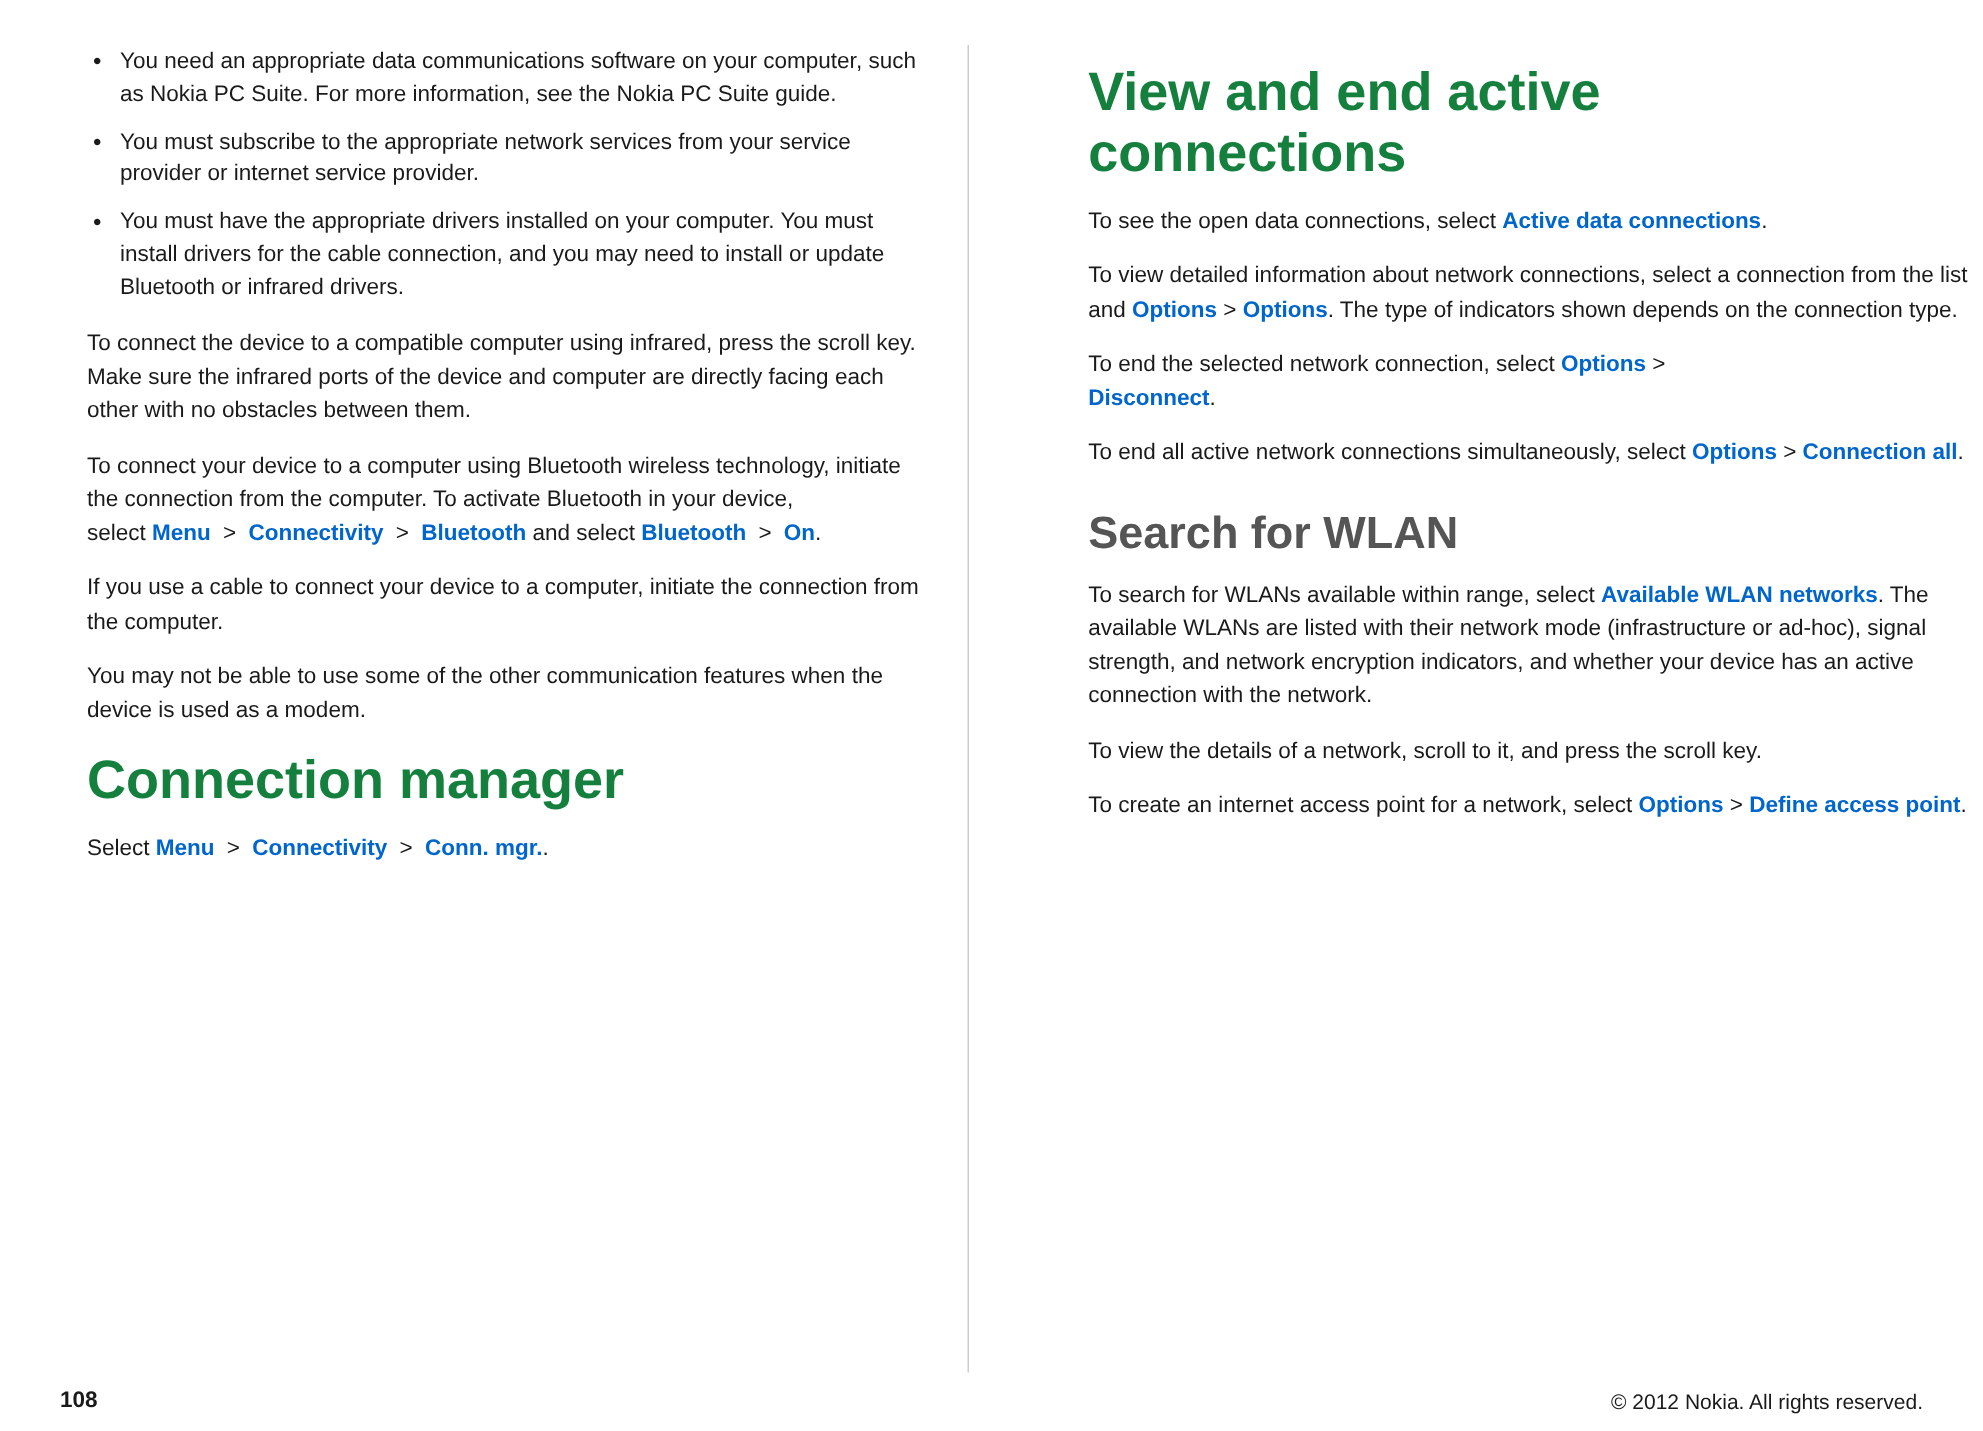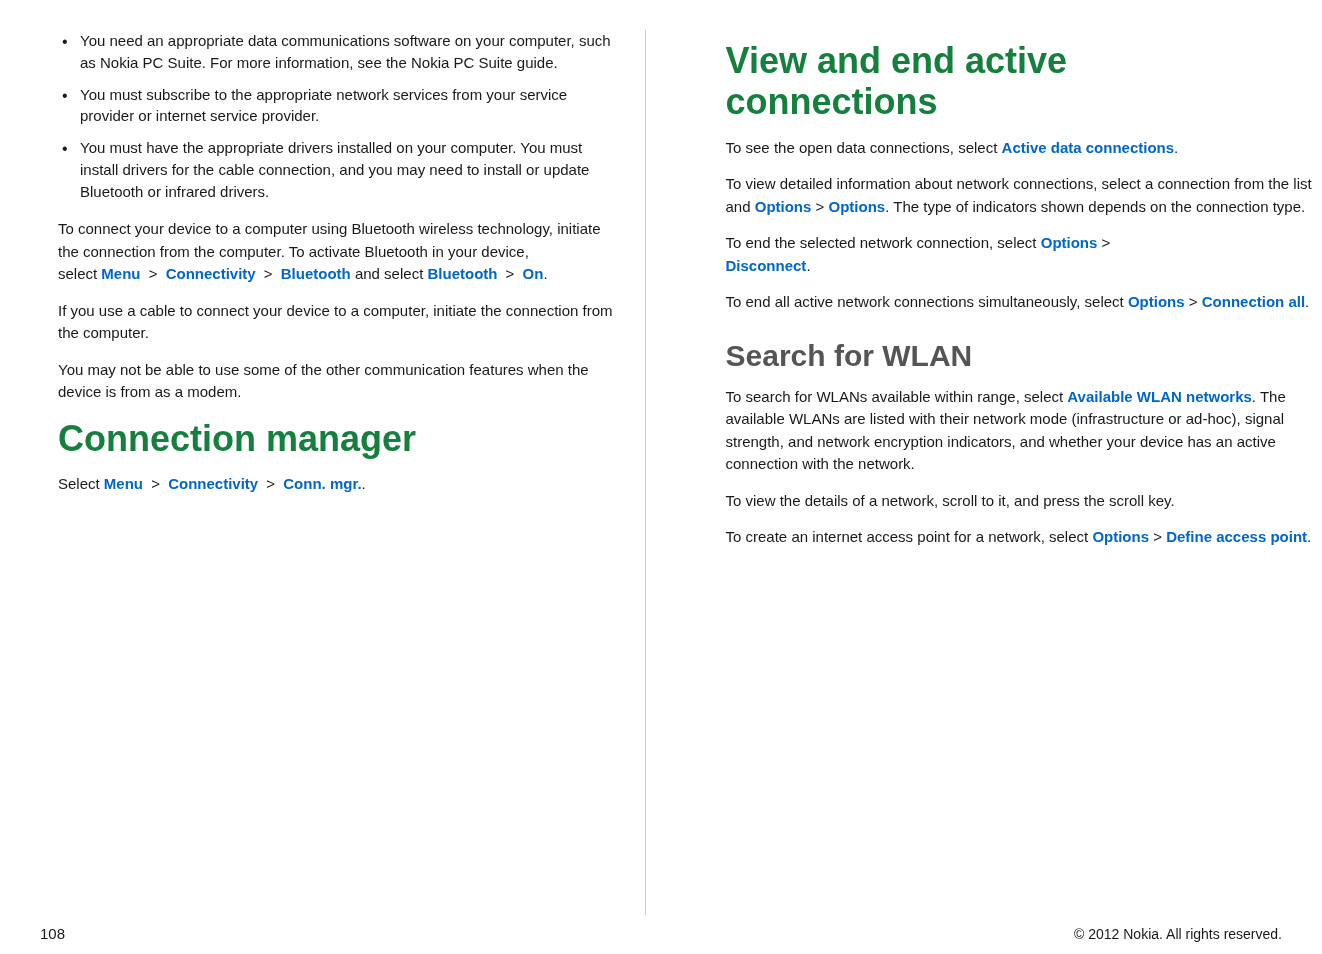--- a/index.html
+++ b/index.html
@@ -80,21 +80,21 @@
       margin-top: 24px;
     }
     .footer {
       display: flex;
       justify-content: space-between;
       align-items: center;
       padding: 10px 40px 12px 40px;
       margin-top: auto;
     }
     .footer-page-num {
-      font-weight: normal;
+      font-weight: bold;
       font-size: 15px;
     }
     .footer-copyright {
       font-size: 14px;
       color: #1a1a1a;
     }
     .nav-separator {
       margin: 0 4px;
       font-weight: normal;
       color: #1a1a1a;
@@ -106,28 +106,29 @@
 <div class="page">
   <div class="content-area">
 
     <div class="left-column">
       <ul class="bullet-list">
         <li>You need an appropriate data communications software on your computer, such as Nokia PC Suite. For more information, see the Nokia PC Suite guide.</li>
         <li>You must subscribe to the appropriate network services from your service provider or internet service provider.</li>
         <li>You must have the appropriate drivers installed on your computer. You must install drivers for the cable connection, and you may need to install or update Bluetooth or infrared drivers.</li>
       </ul>
 
+      <p class="paragraph">To connect the device to a compatible computer using infrared, press the scroll key. Make sure the infrared ports of the device and computer are directly facing each other with no obstacles between them.</p>
 
       <p class="paragraph">
         <span>To connect your device to a computer using Bluetooth wireless technology, initiate the connection from the computer. To activate Bluetooth in your device, select&nbsp;</span><a class="link">Menu</a><span class="nav-separator"> &gt; </span><a class="link">Connectivity</a><span class="nav-separator"> &gt; </span><a class="link">Bluetooth</a><span>&nbsp;and select&nbsp;</span><a class="link">Bluetooth</a><span class="nav-separator"> &gt; </span><a class="link">On</a><span>.</span>
       </p>
 
       <p class="paragraph">If you use a cable to connect your device to a computer, initiate the connection from the computer.</p>
 
-      <p class="paragraph">You may not be able to use some of the other communication features when the device is from as a modem.</p>
+      <p class="paragraph">You may not be able to use some of the other communication features when the device is used as a modem.</p>
 
       <h2 class="section-heading-large">Connection manager</h2>
 
       <p class="paragraph">
         <span>Select&nbsp;</span><a class="link">Menu</a><span class="nav-separator"> &gt; </span><a class="link">Connectivity</a><span class="nav-separator"> &gt; </span><a class="link">Conn. mgr.</a><span>.</span>
       </p>
     </div>
 
     <div class="right-column">
       <h2 class="section-heading-large">

